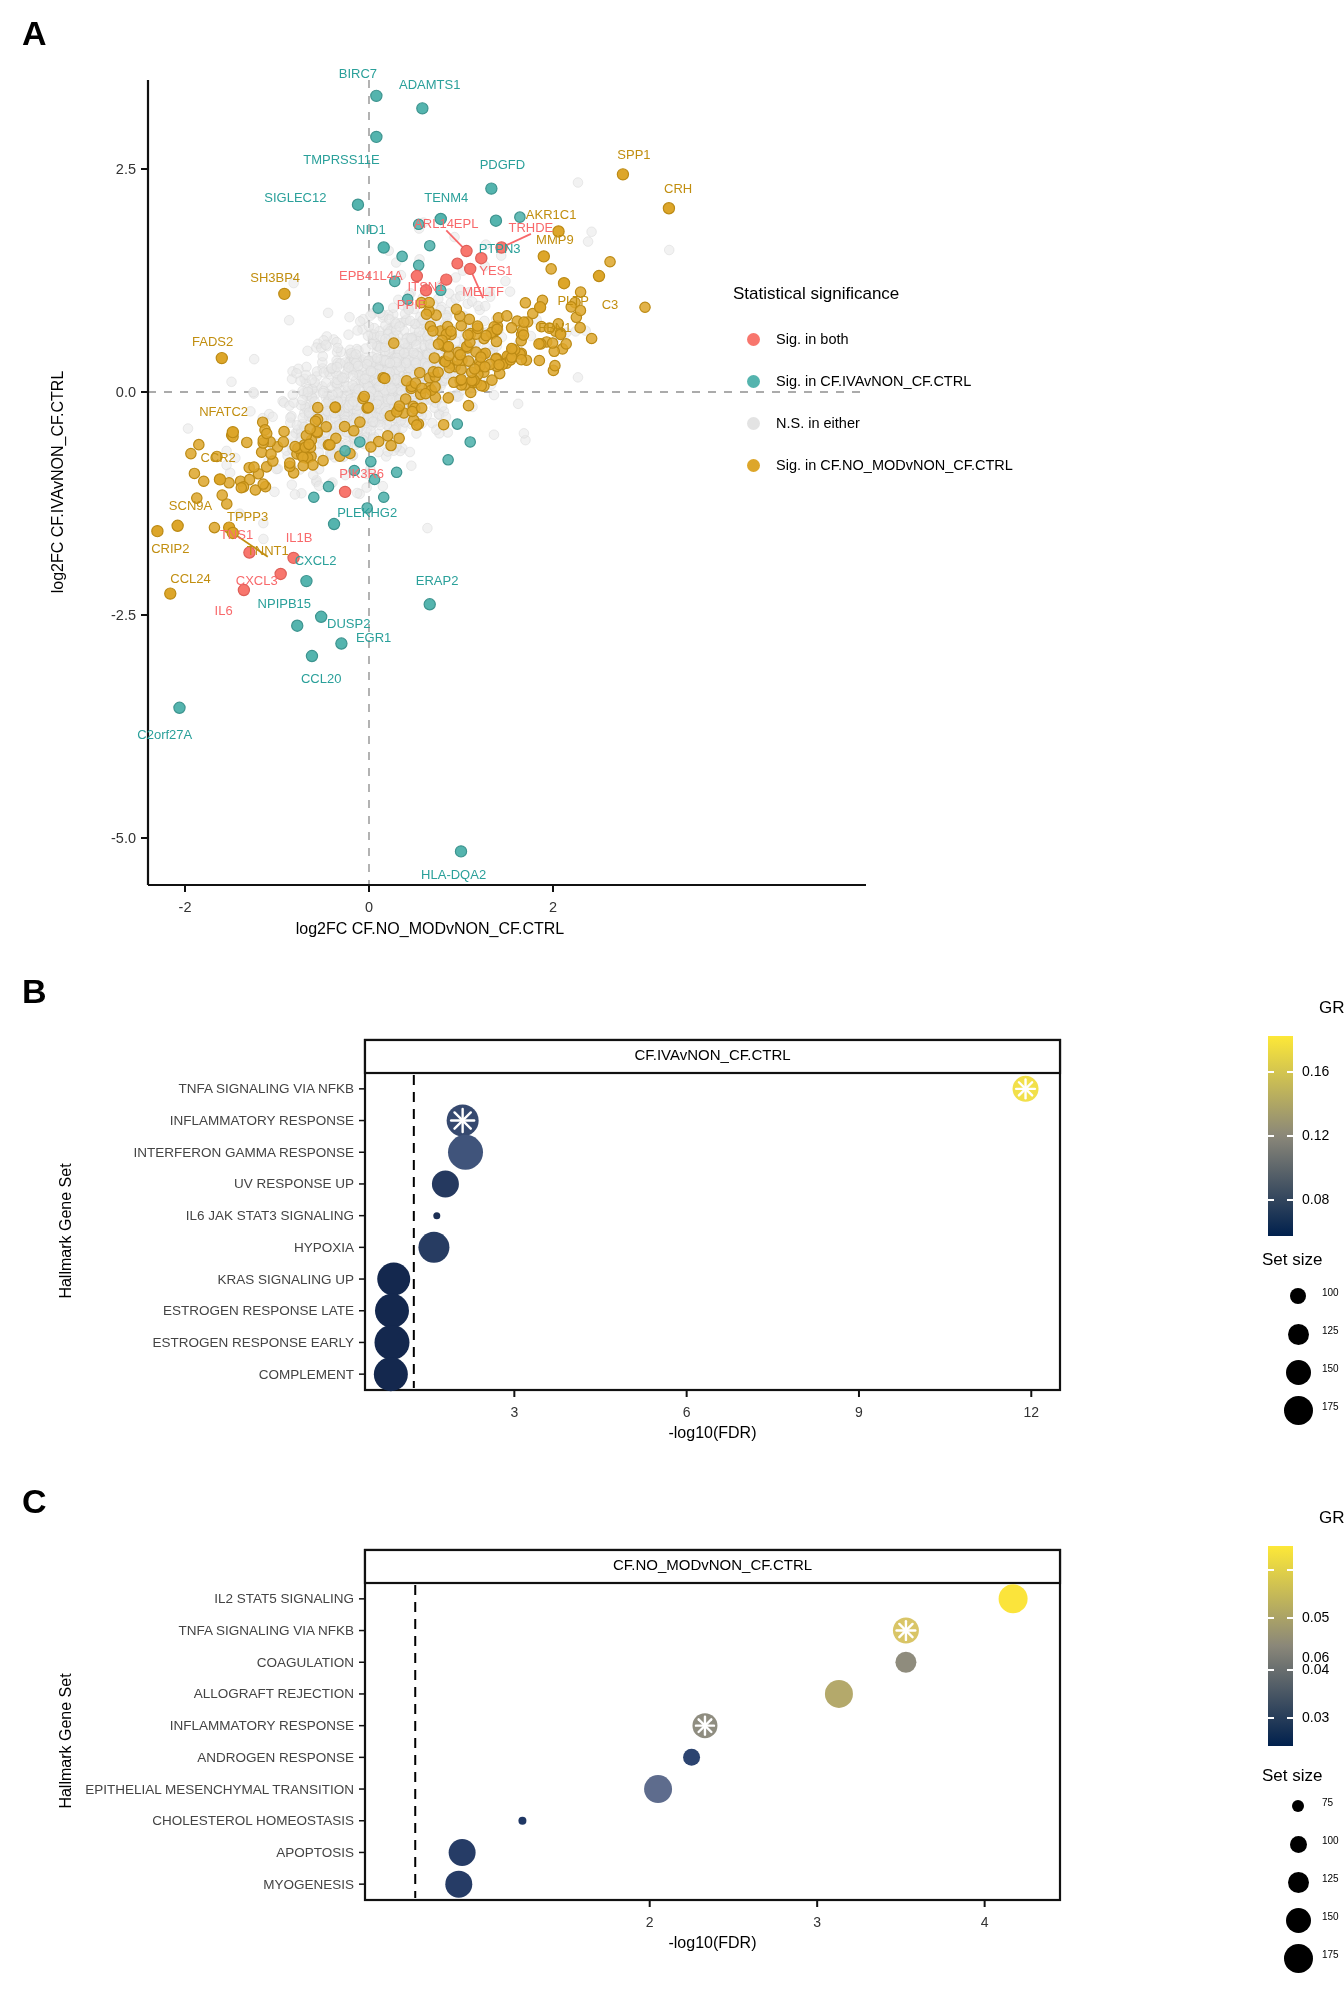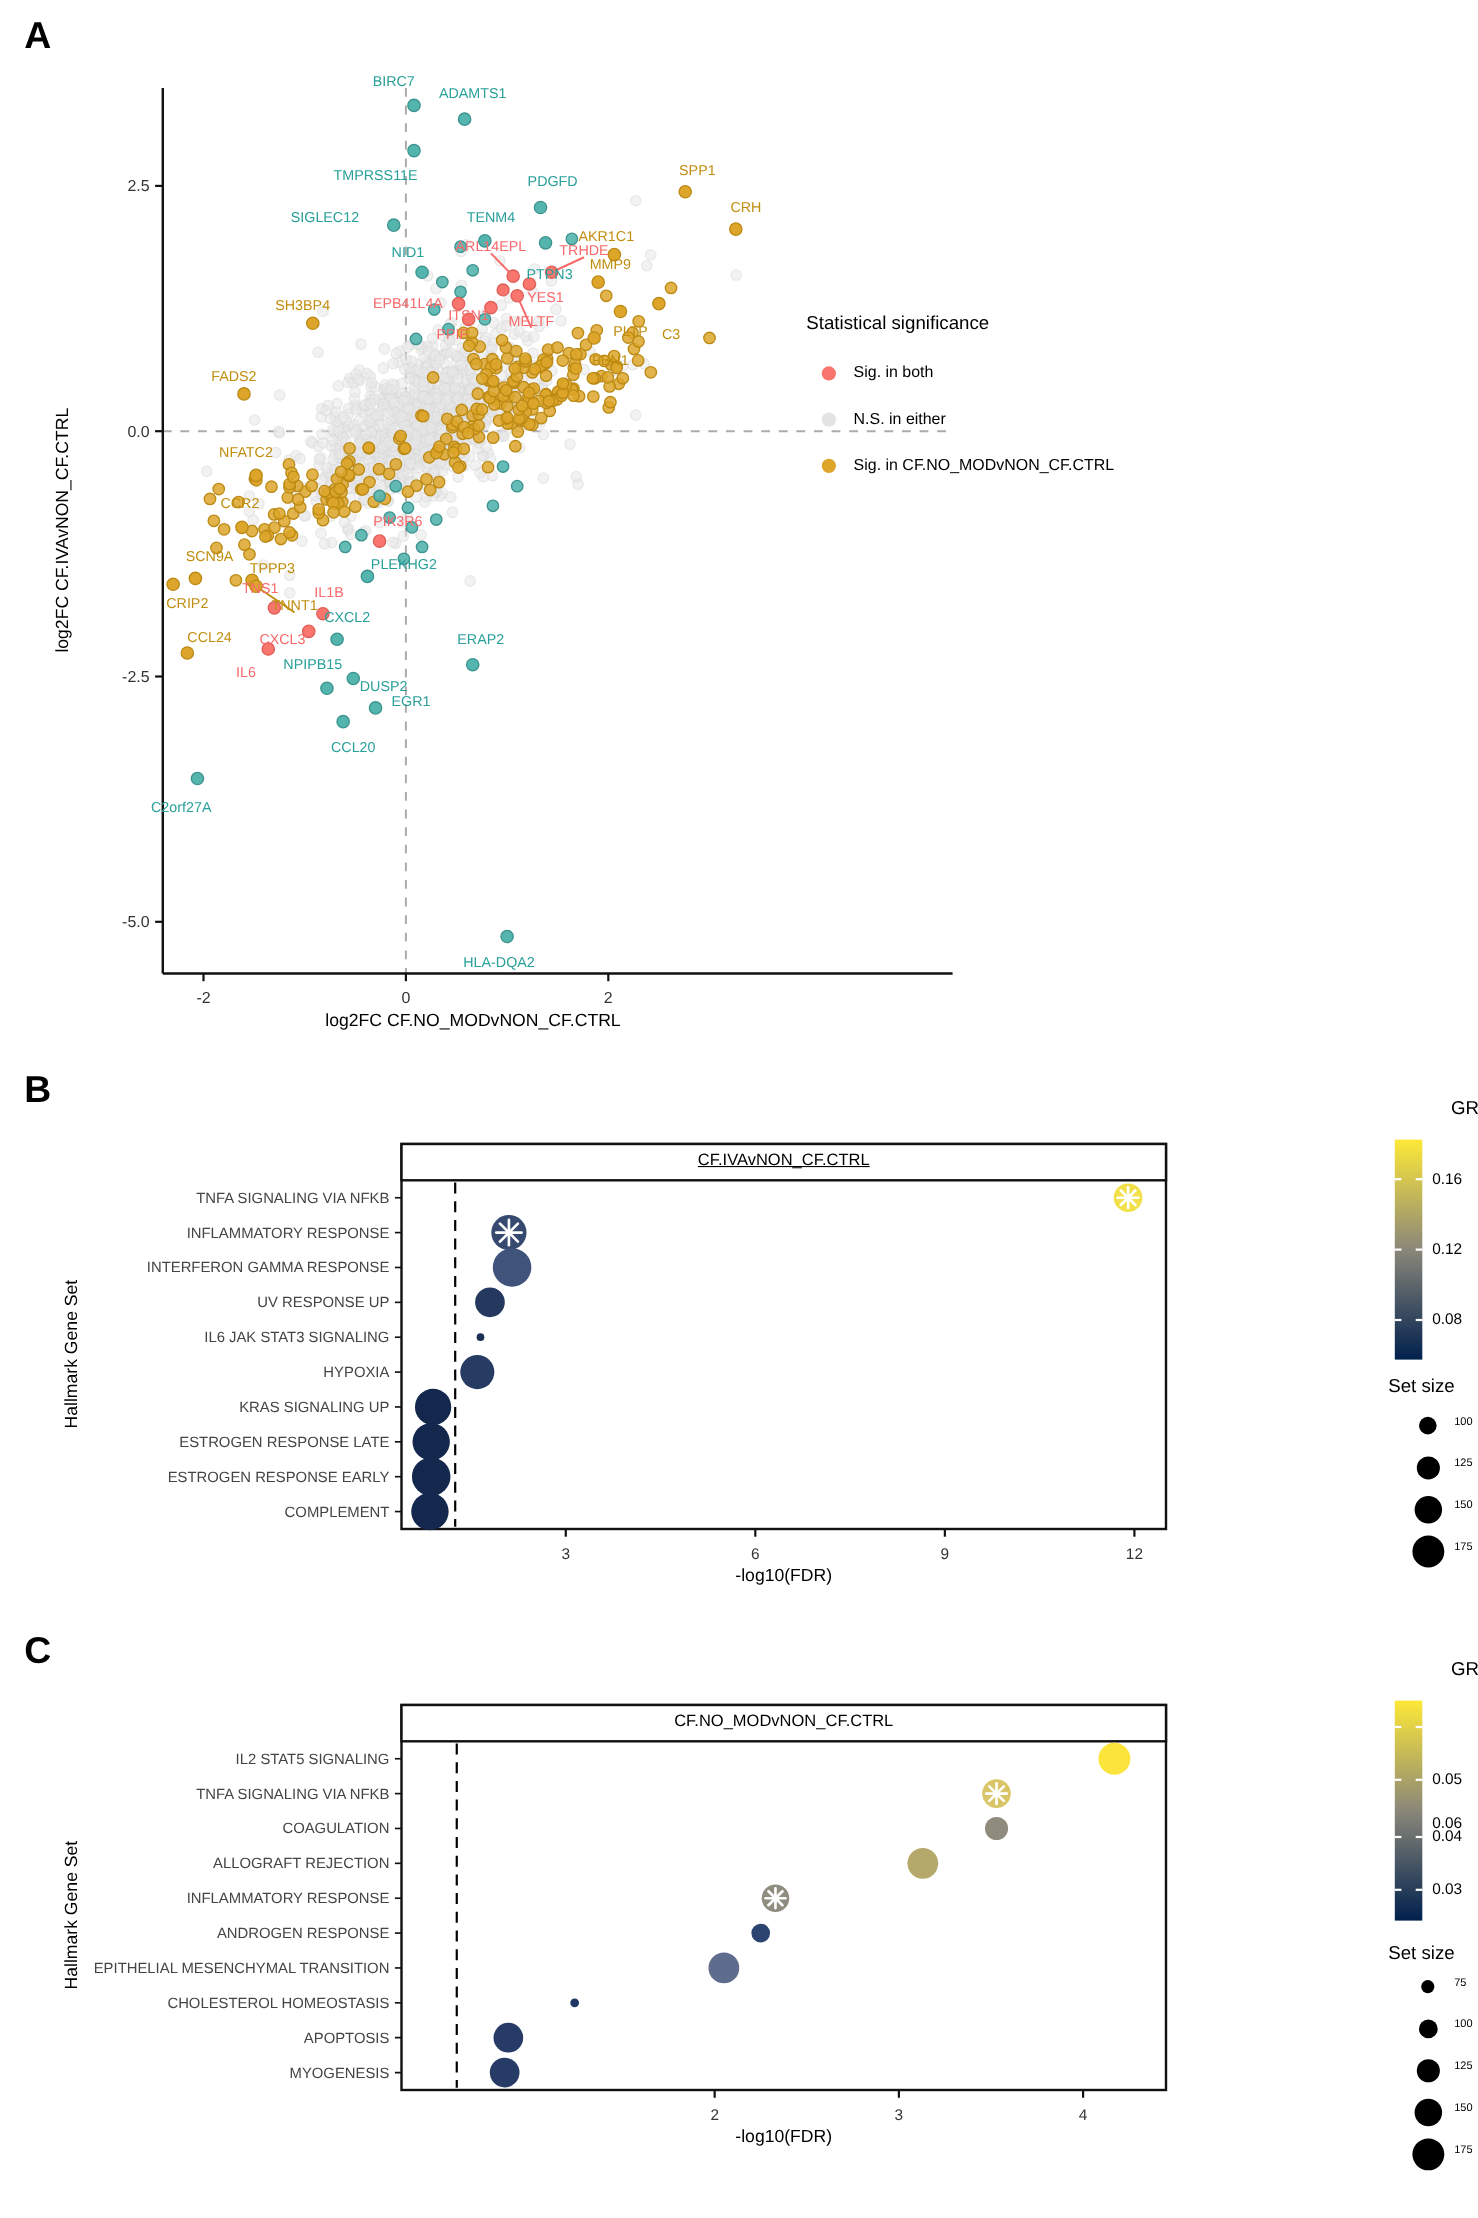--- a/index.html
+++ b/index.html
@@ -14,21 +14,21 @@
   #xa{left:130px;width:600px;top:920px;}
   #xb{left:365px;width:695px;top:1424px;}
   #xc{left:365px;width:695px;top:1934px;}
   .ax-title-y{position:absolute;color:#000;font-size:16px;white-space:nowrap;
               transform:translate(-50%,-50%) rotate(-90deg);}
   #ya{left:58px;top:482px;}
   #yb{left:66px;top:1231px;}
   #yc{left:66px;top:1741px;}
   .strip-label{position:absolute;left:365px;width:695px;text-align:center;
                font-size:15px;color:#000;}
-  #stripb{top:1046px;text-decoration:underline;}
+  #stripb{top:1046px;}
   #stripc{top:1556px;}
   .legend-a{position:absolute;left:733px;top:284px;width:420px;}
   .legend-a .lg-title{font-size:17px;color:#000;margin-bottom:14px;}
   .lg-item{display:flex;align-items:center;height:42px;}
   .lg-swatch{width:13px;height:13px;border-radius:50%;margin-left:14px;margin-right:16px;flex:none;}
   .lg-label{font-size:14.5px;color:#000;}
   .gr-title{position:absolute;left:1295px;font-size:17px;color:#000;margin-left:24px;}
   #grb-title{top:998px;} #grc-title{top:1508px;}
   .gr-bar{position:absolute;left:1268px;width:25px;height:200px;}
   #grb-bar{top:1036px;} #grc-bar{top:1546px;}
@@ -1605,20 +1605,24 @@
   <div class="ax-title" id="xa">log2FC CF.NO_MODvNON_CF.CTRL</div>
   <div class="ax-title-y" id="ya">log2FC CF.IVAvNON_CF.CTRL</div>
 
   <div class="legend-a">
     <div class="lg-title">Statistical significance</div>
     <div class="lg-item">
       <span class="lg-swatch" id="sw0" style="background: rgb(248, 118, 109);"></span>
       <span class="lg-label">Sig. in both</span>
     </div>
     <div class="lg-item">
+      <span class="lg-swatch" id="sw1" style="background: rgb(84, 180, 174);"></span>
+      <span class="lg-label">Sig. in CF.IVAvNON_CF.CTRL</span>
+    </div>
+    <div class="lg-item">
       <span class="lg-swatch" id="sw3" style="background: rgb(227, 227, 227);"></span>
       <span class="lg-label">N.S. in either</span>
     </div>
     <div class="lg-item">
       <span class="lg-swatch" id="sw2" style="background: rgb(221, 166, 42);"></span>
       <span class="lg-label">Sig. in CF.NO_MODvNON_CF.CTRL</span>
     </div>
   </div>
 
   <div class="strip-label" id="stripb">CF.IVAvNON_CF.CTRL</div>

